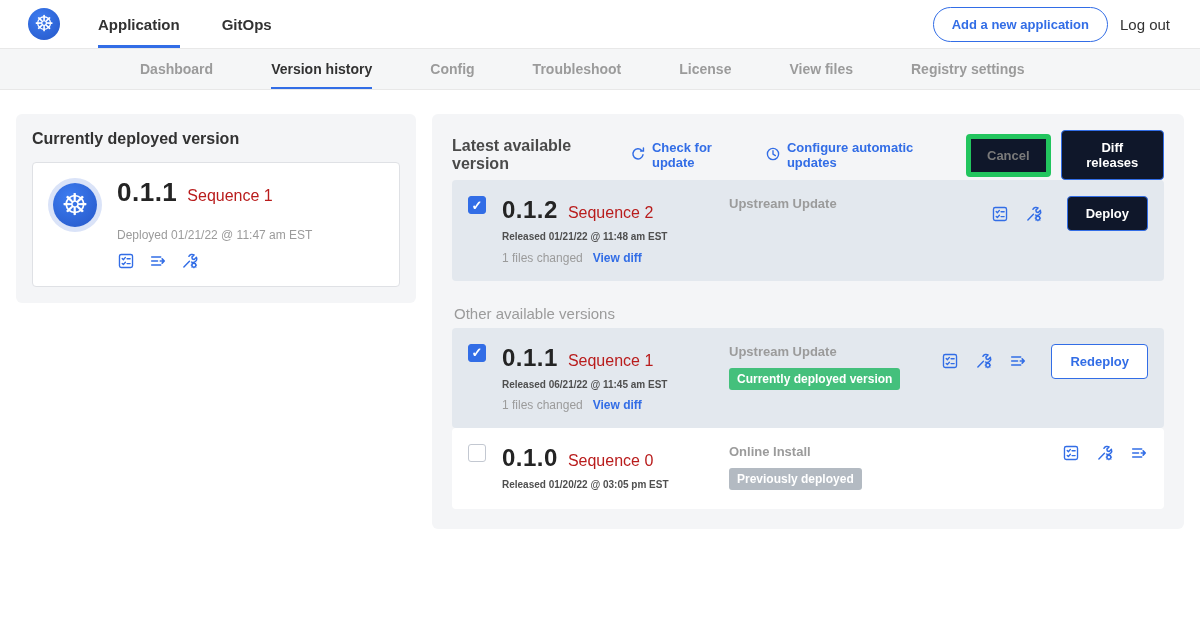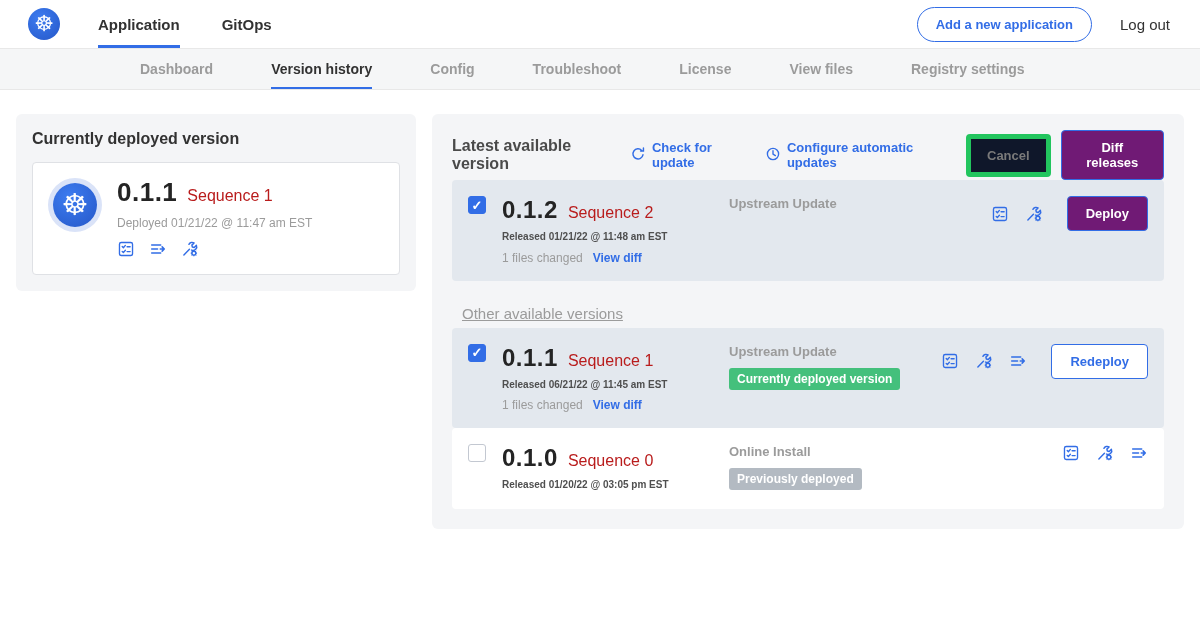--- a/index.html
+++ b/index.html
@@ -11,21 +11,21 @@
     border-bottom:1px solid #e8e8e8; background:#fff; }
   .brand { display:flex; align-items:center; margin-right:38px; cursor:pointer; }
   .k8s-logo { width:32px; height:32px; border-radius:50%;
     background:radial-gradient(circle at 38% 32%, #3d7cf0, #2557c8);
     color:#fff; display:flex; align-items:center; justify-content:center;
     font-size:22px; line-height:1; font-family:"DejaVu Sans", sans-serif; }
   .nav-tab { display:flex; align-items:center; margin-right:42px; font-size:15px;
     font-weight:700; color:#323232; border-bottom:3px solid transparent;
     padding-top:3px; cursor:pointer; }
   .nav-tab.active { border-bottom-color:#326de6; }
-  .nav-right { margin-left:auto; display:flex; align-items:center; gap:28px; }
+  .nav-right { margin-left:auto; display:flex; align-items:center; gap:12px; }
   .btn-add { border:1px solid #326de6; color:#326de6; background:#fff;
     border-radius:20px; padding:9px 18px; font-size:13px; font-weight:700; cursor:pointer; }
   .logout { font-size:15px; color:#323232; cursor:pointer; }
 
   
   .subnav { height:41px; background:#f5f6f7; border-bottom:1px solid #e8e8e8;
     display:flex; align-items:stretch; padding-left:140px; gap:58px; }
   .subnav-item { display:flex; align-items:center; font-size:14px; color:#9b9b9b;
     font-weight:600; border-bottom:2px solid transparent; padding-top:2px; cursor:pointer; }
   .subnav-item.active { color:#323232; font-weight:700; border-bottom-color:#326de6; }
@@ -37,33 +37,33 @@
   .deployed-title { font-size:16px; font-weight:700; color:#323232; }
   .deployed-inner { margin-top:14px; background:#fff; border:1px solid #dfe1e5;
     border-radius:4px; padding:14px 14px 16px; display:flex; gap:16px; }
   .k8s-badge { width:44px; height:44px; border-radius:50%; flex:0 0 auto; margin:6px 4px 0 6px;
     background:radial-gradient(circle at 38% 32%, #3d7cf0, #2557c8);
     box-shadow:0 0 0 5px #dae3f8; color:#fff; display:flex; align-items:center;
     justify-content:center; font-size:30px; line-height:1; font-family:"DejaVu Sans", sans-serif; }
   .ver-line { display:flex; align-items:baseline; gap:10px; }
   .ver-num { font-size:26px; font-weight:700; color:#242424; letter-spacing:.5px; }
   .ver-seq { font-size:16px; color:#b91c1c; }
-  .deployed-date { font-size:12px; color:#9b9b9b; margin-top:8px; }
+  .deployed-date { font-size:12px; color:#9b9b9b; margin-top:20px; }
   .icon-row { display:flex; align-items:center; gap:14px; margin-top:10px; }
   .act-icon { display:inline-flex; cursor:pointer; }
 
   
   .panel { flex:1; background:#f4f5f7; border-radius:6px; padding:16px 20px 20px; }
   .panel-header { display:flex; align-items:center; }
   .panel-title { font-size:16px; font-weight:700; color:#4a4a4a; margin-right:16px; }
   .hlink { display:flex; align-items:center; gap:6px; color:#326de6; font-size:13px;
     font-weight:700; margin-right:20px; cursor:pointer; }
   .btn { font-size:13px; font-weight:700; border-radius:4px; padding:9px 16px; cursor:pointer; }
   .btn-cancel { background:#0f172a; border:5px solid #22c55e; color:#7a7a7a; margin-left:auto; margin-right:10px; }
-  .btn-primary { background:#701a75; border:1px solid #326de6; color:#fff; }
+  .btn-primary { background:#0f172a; border:1px solid #326de6; color:#fff; }
   .btn-outline { background:#fff; border:1px solid #326de6; color:#326de6; }
 
   .vrow { display:flex; align-items:flex-start; border-radius:4px; padding:16px; margin-top:0; }
   .vrow.selected { background:#e3e8ee; }
   .vrow.plain { background:#fff; }
   .checkbox { width:18px; height:18px; border-radius:3px; background:#fff;
     border:1px solid #c3c8d1; cursor:pointer; flex:0 0 auto;
     display:flex; align-items:center; justify-content:center; }
   .checkbox.checked { background:#326de6; border-color:#326de6; }
   .checkbox.checked::after { content:"✓"; color:#fff; font-size:13px; font-weight:700; }
@@ -75,21 +75,21 @@
   .viewdiff { color:#326de6; font-weight:700; cursor:pointer; }
   .vsource { flex:1; margin-left:22px; }
   .source-label { font-size:13px; font-weight:700; color:#9b9b9b; }
   .badge { display:inline-block; margin-top:9px; font-size:12px; font-weight:700;
     color:#fff; padding:4px 8px; border-radius:3px; }
   .badge.green { background:#44c07c; }
   .badge.gray { background:#b3bac2; }
   .vactions { display:flex; align-items:center; gap:16px; }
   .vactions .btn { margin-left:8px; padding:9px 18px; }
 
-  .other-title { font-size:15px; color:#9b9b9b; margin:24px 0 6px 10px; font-weight:500;text-decoration:underline; }
+  .other-title { font-size:15px; color:#9b9b9b; margin:24px 0 6px 2px; font-weight:500; }
 </style>
 </head>
 <body>
 
 <div class="navbar">
   <div class="brand">
     <div class="k8s-logo">☸</div>
   </div>
   <div class="nav-tab active">Application</div>
   <div class="nav-tab">GitOps</div>

